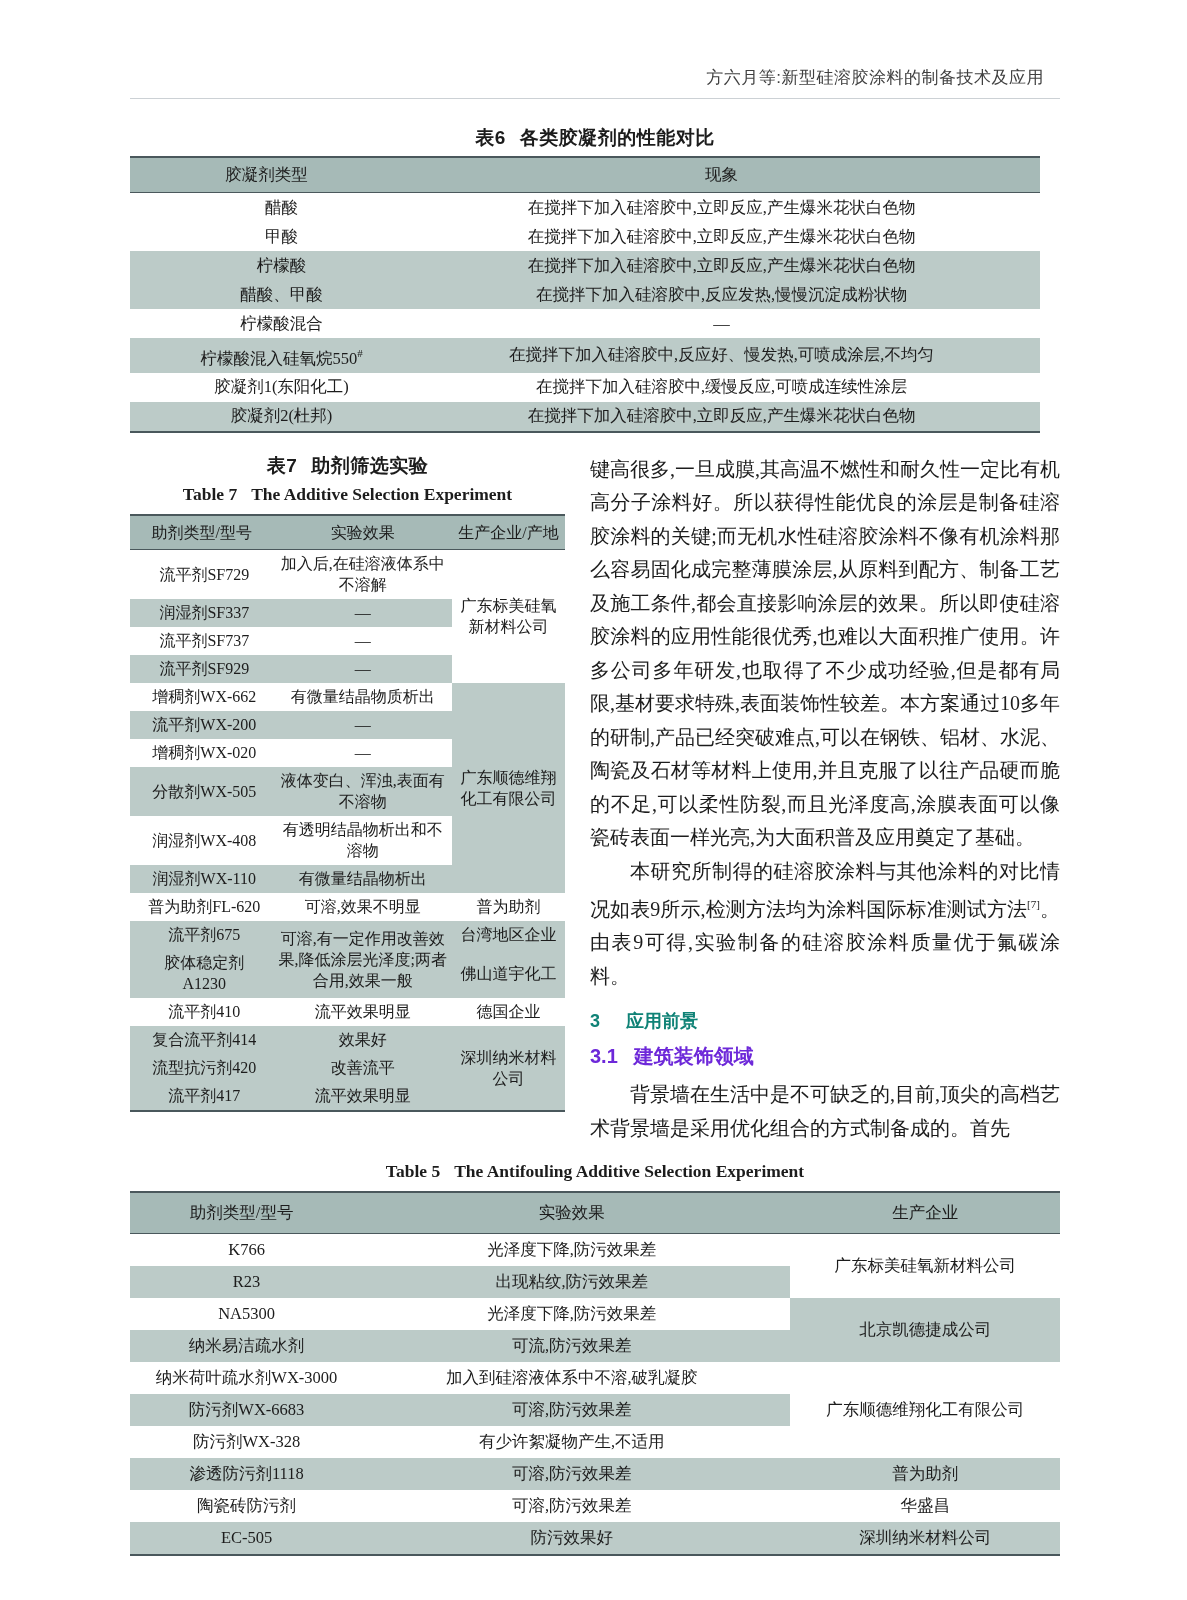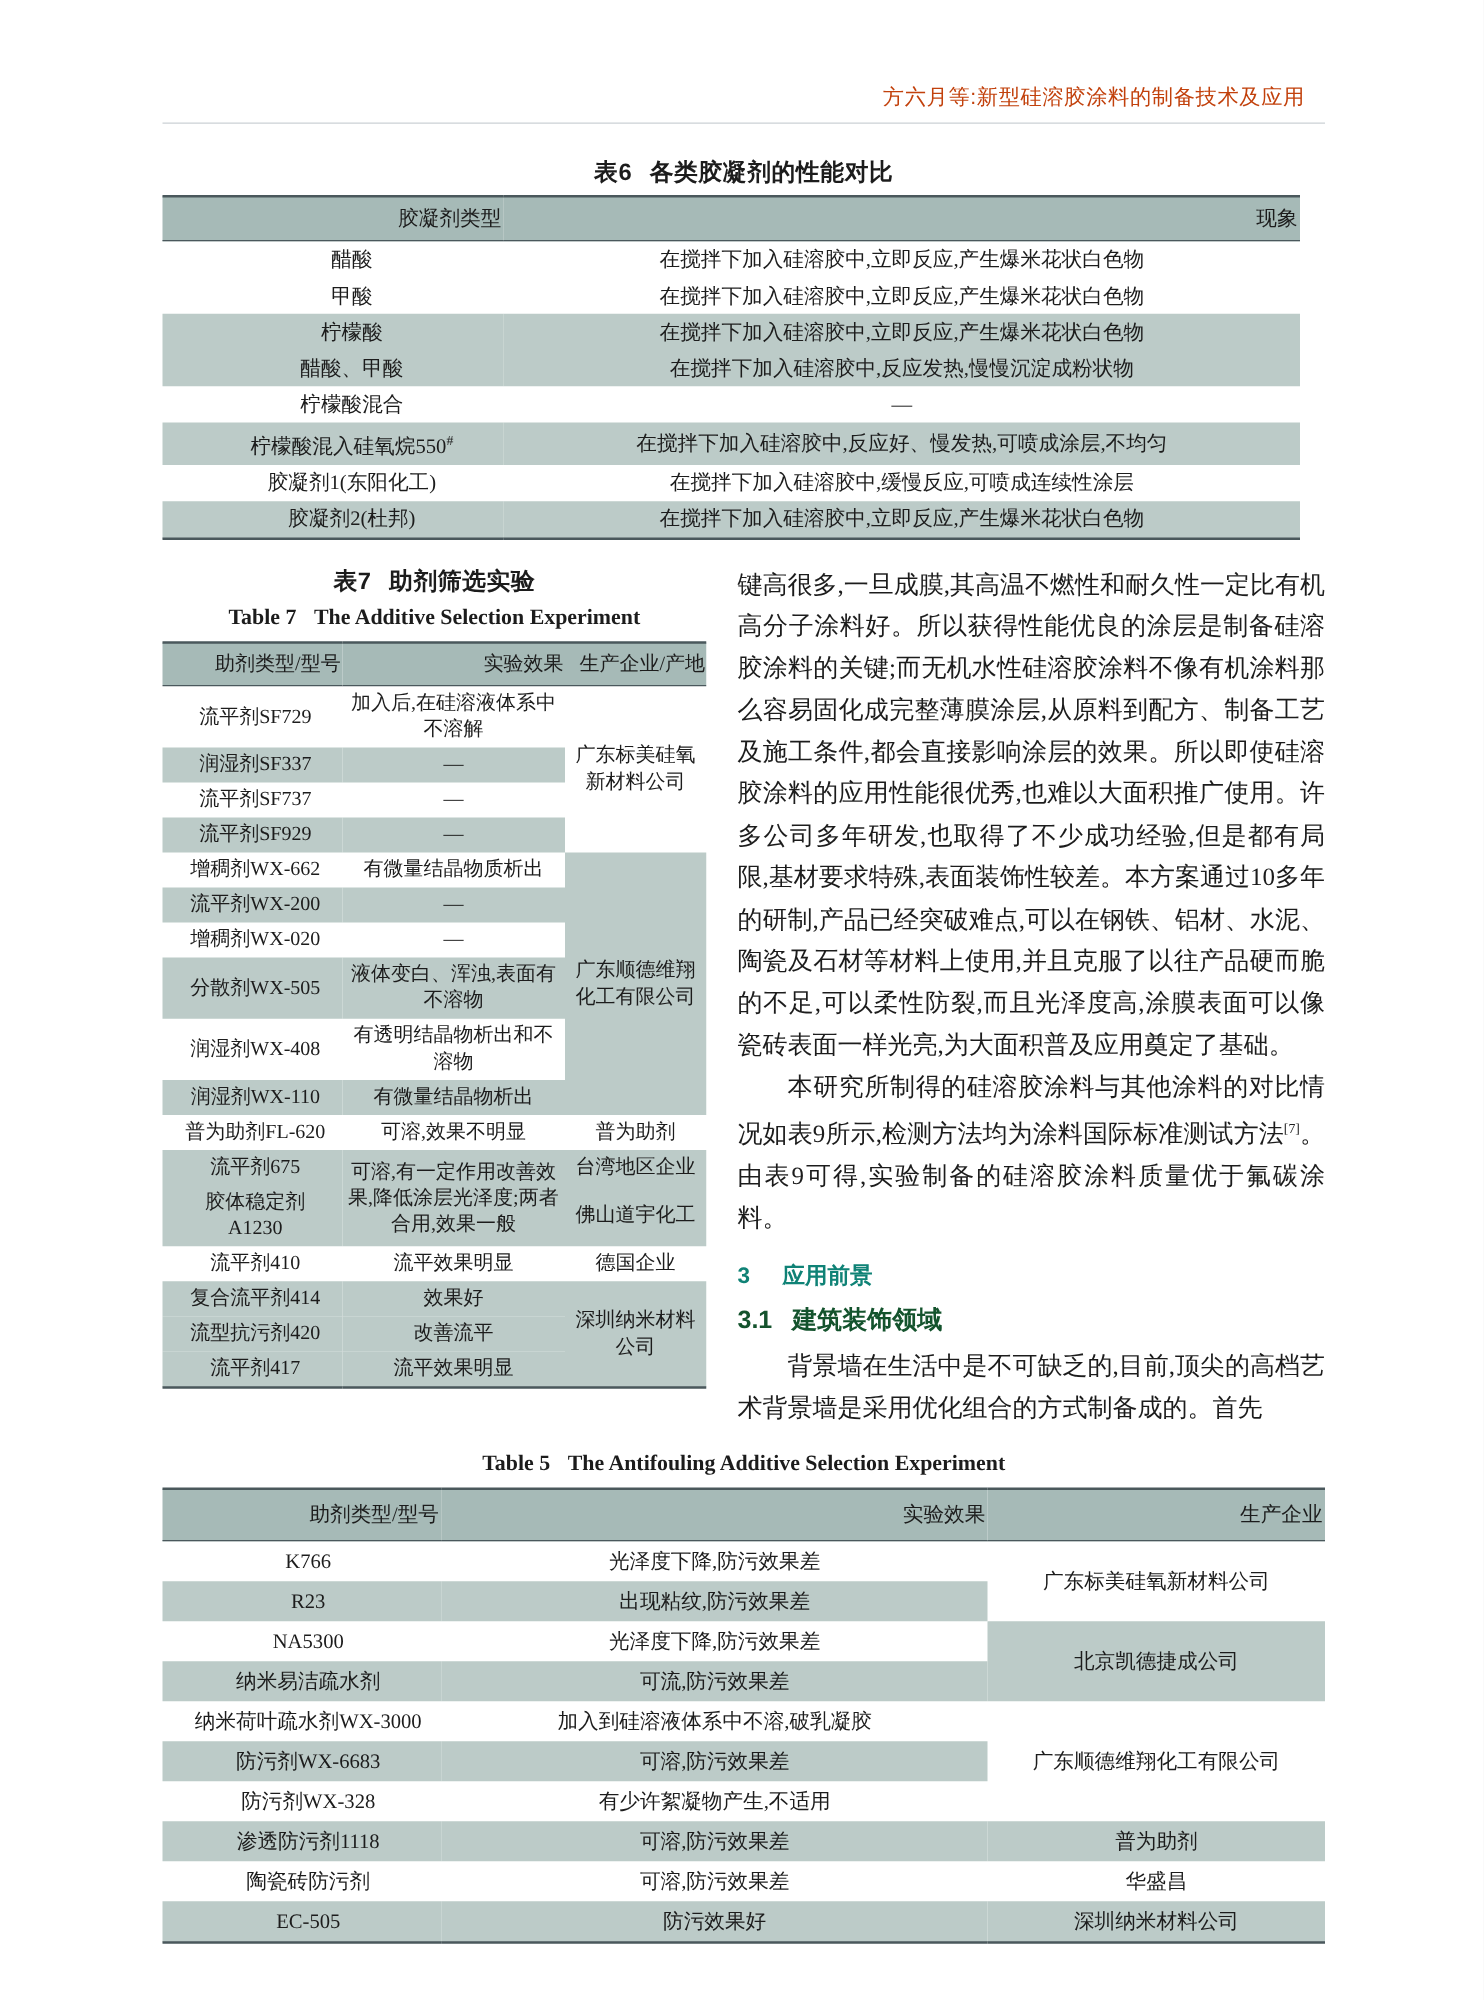--- a/index.html
+++ b/index.html
@@ -10,21 +10,21 @@
     font-family:"Liberation Serif","DejaVu Serif",serif;
     color:#1c1c1c;
     box-sizing:border-box;
     padding:66px 127px 0 130px;
     overflow:hidden;
   }
   
   .running-header{
     text-align:right;
     font-family:"Liberation Sans","DejaVu Sans",sans-serif;
-    font-size:17px;color:#c2410c;
+    font-size:17px;color:#404040;
     padding-right:16px;letter-spacing:.5px;
   }
   .header-rule{border:0;border-top:1px solid #ccd1d5;margin:9px 0 0 0;}
 
   
   .tbl-title-cn{
     text-align:center;font-weight:bold;font-size:19px;
     font-family:"Liberation Sans","DejaVu Sans",sans-serif;
     margin:0 0 5px 0;letter-spacing:.5px;
   }
@@ -38,21 +38,21 @@
 
   
   table.ptable{
     border-collapse:collapse;table-layout:fixed;
     border-top:2px solid #4a585c;border-bottom:2px solid #4a585c;
     font-size:16.5px;line-height:22px;
   }
   table.ptable thead th{
     background:#a6bab7;font-weight:normal;
     border-bottom:1.5px solid #4a585c;
-    padding:6px 2px;text-align:right;
+    padding:6px 2px;text-align:center;
   }
   table.ptable td{
     padding:3.5px 4px;vertical-align:middle;text-align:center;
   }
   table.ptable td.nm{text-align:center;}
   table.ptable td.sh{background:#bccbc8;}
   sup{font-size:11px;}
 
   
   .t6wrap{margin-top:26px;}
@@ -82,21 +82,21 @@
   }
   .right-col p.ind{text-indent:2em;}
   .sec-h1{
     font-family:"Liberation Sans","DejaVu Sans",sans-serif;
     color:#0f8276;font-size:18px;font-weight:bold;
     margin:16px 0 10px 0;
   }
   .sec-h1 .num{margin-right:26px;}
   .sec-h2{
     font-family:"Liberation Sans","DejaVu Sans",sans-serif;
-    color:#14532d;font-size:20px;font-weight:bold;
+    color:#6d28d9;font-size:20px;font-weight:bold;
     margin:0 0 8px 0;
   }
   .sec-h2 .num{margin-right:16px;}
 
   
   .t5wrap{margin-top:16px;}
   table.t5{width:930px;}
   table.t5 col.c1{width:24%;}
   table.t5 col.c2{width:47%;}
   table.t5 col.c3{width:29%;}

